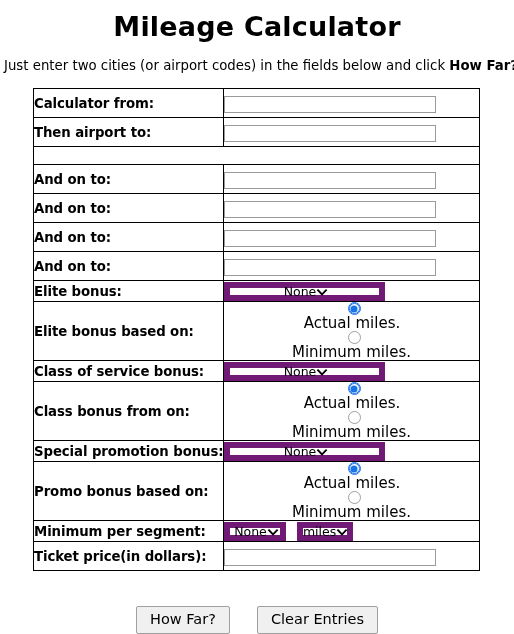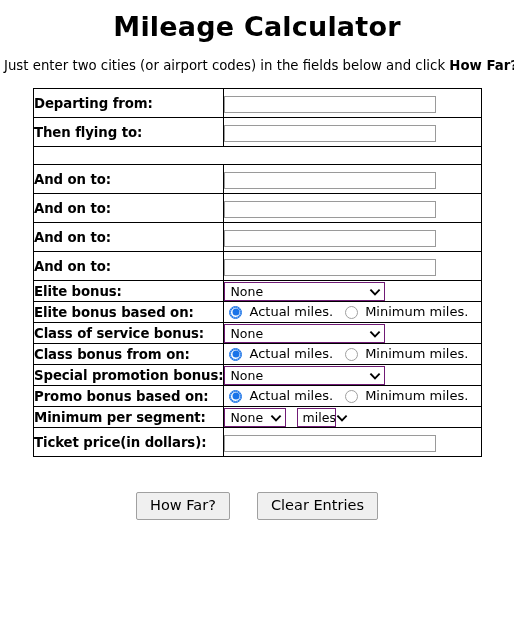--- a/index.html
+++ b/index.html
@@ -106,56 +106,57 @@
     font-family: "DejaVu Sans", sans-serif;
     font-size: 12px;
     padding: 1px 2px;
     outline: none;
     color: #000;
   }
 
   .select-box {
     display: inline-flex;
     align-items: center;
-    justify-content: space-between;
-    box-sizing: border-box;
-    border: 1px solid #701a75;
+    justify-content: center;
+    box-sizing: border-box;
+    border: 6px solid #701a75;
     background: #ffffff;
     height: 19px;
     font-size: 12.5px;
     padding: 0 3px 0 5px;
     vertical-align: middle;
     color: #000;
     font-family: "DejaVu Sans", sans-serif;
   }
   .select-box.lg { width: 161px; }
   .select-box.sm { width: 62px; margin-right: 5px; }
-  .select-box.sm2 { width: 39px; }
+  .select-box.sm2 { width: 56px; }
 
   .select-label {
     line-height: 17px;
     white-space: nowrap;
   }
 
   .chev {
     display: inline-block;
     width: 12px;
     height: 12px;
     position: relative;
     flex: 0 0 auto;
   }
   .chev svg { display: block; }
 
   .radio-group {
     display: flex;
     align-items: center;
     white-space: nowrap;
-    font-size: 13px;
+    font-size: 15px;
     line-height: 16px;
     padding-left: 5px;
+    flex-direction: column;
   }
 
   .radio-dot {
     display: inline-block;
     width: 13px;
     height: 13px;
     border-radius: 50%;
     box-sizing: border-box;
     flex: 0 0 auto;
     position: relative;
@@ -221,28 +222,28 @@
 
   <h1 class="page-title">Mileage Calculator</h1>
 
   <p class="subtitle"><span>Just enter two cities (or airport codes) in the fields below and click </span><b>How Far?</b></p>
 
   <div class="form-table-wrap">
     <table class="mileage-form">
       <tbody>
 
         <tr class="tall">
-          <td class="label-cell">Departing from:</td>
-          <td class="field-cell">
-            <input class="text-field" type="text" value="" style="">
-          </td>
-        </tr>
-
-        <tr class="tall">
-          <td class="label-cell">Then flying to:</td>
+          <td class="label-cell">Calculator from:</td>
+          <td class="field-cell">
+            <input class="text-field" type="text" value="" style="">
+          </td>
+        </tr>
+
+        <tr class="tall">
+          <td class="label-cell">Then airport to:</td>
           <td class="field-cell">
             <input class="text-field" type="text" value="" style="">
           </td>
         </tr>
 
         <tr>
           <td class="optional-banner" colspan="2">OPTIONAL</td>
         </tr>
 
         <tr class="tall">

